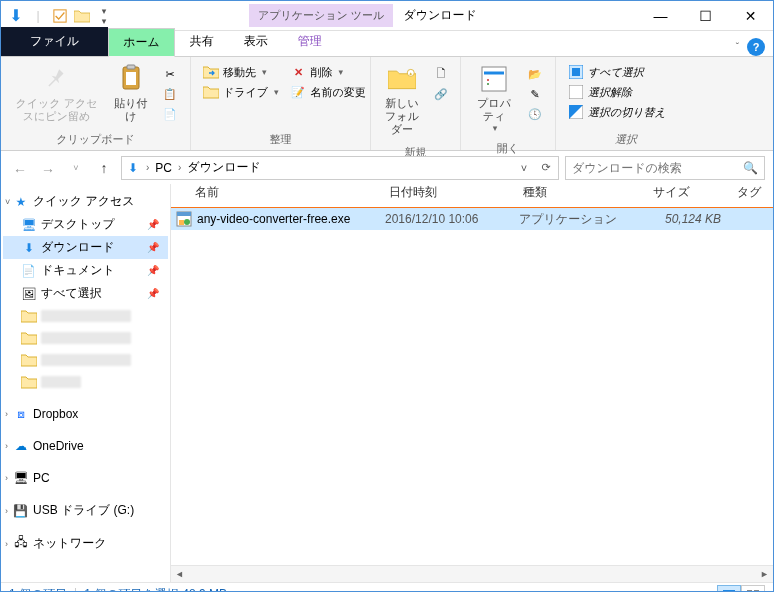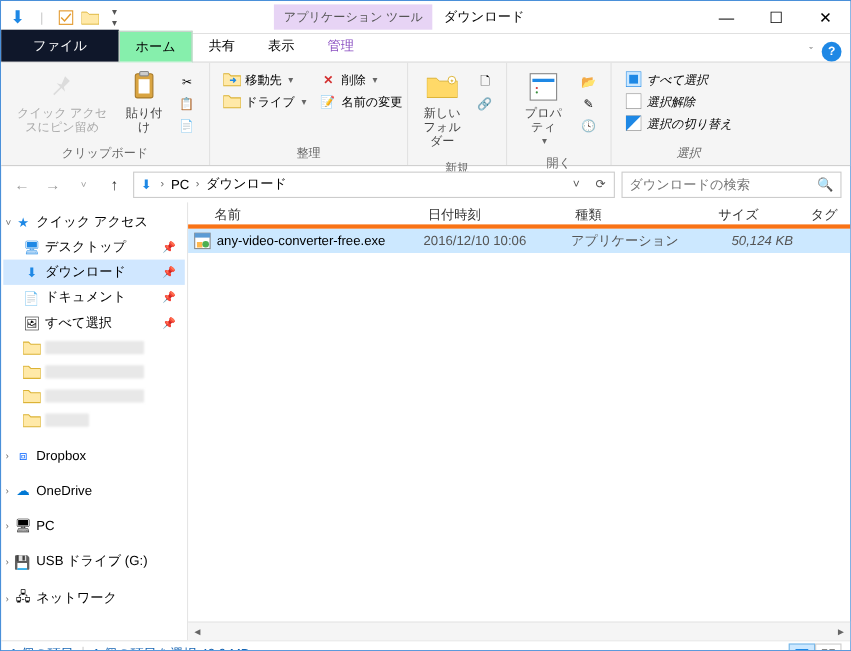--- a/index.html
+++ b/index.html
@@ -61,21 +61,21 @@
 .navitem { display: flex; align-items: center; gap: 4px; padding: 3px 4px 3px 18px; font-size: 12px; cursor: pointer; position: relative; }
 .navitem.top { padding-left: 10px; font-weight: normal; }
 .navitem.selected { background: #d0e7ff; }
 .navitem .expand { position: absolute; left: 2px; font-size: 9px; color: #666; }
 .navitem .nicon { width: 16px; height: 16px; display: flex; align-items: center; justify-content: center; }
 .pin { color: #888; font-size: 10px; margin-left: auto; margin-right: 4px; }
 .blurred { background: #e8e8e8; color: transparent; width: 90px; height: 12px; border-radius: 1px; filter: blur(1px); }
 .navspace { height: 10px; }
 
 .content { flex: 1; display: flex; flex-direction: column; }
-.colheaders { display: flex; border-bottom: 4px solid #f97316; height: 24px; align-items: flex-end; }
+.colheaders { display: flex; border-bottom: 1px solid #f97316; height: 24px; align-items: flex-start; }
 .colh { font-size: 12px; color: #333; padding: 0 8px; border-right: 1px solid transparent; cursor: pointer; }
 .col-name { width: 210px; padding-left: 24px; }
 .col-date { width: 134px; }
 .col-type { width: 130px; }
 .col-size { width: 84px; text-align: left; }
 .col-tag { flex: 1; }
 
 .filerow { display: flex; align-items: center; height: 22px; font-size: 12px; cursor: pointer; }
 .filerow.selected { background: #cce8ff; }
 .filerow .ficon { width: 18px; height: 16px; margin-left: 4px; margin-right: 4px; display: flex; align-items: center; justify-content: center; }

